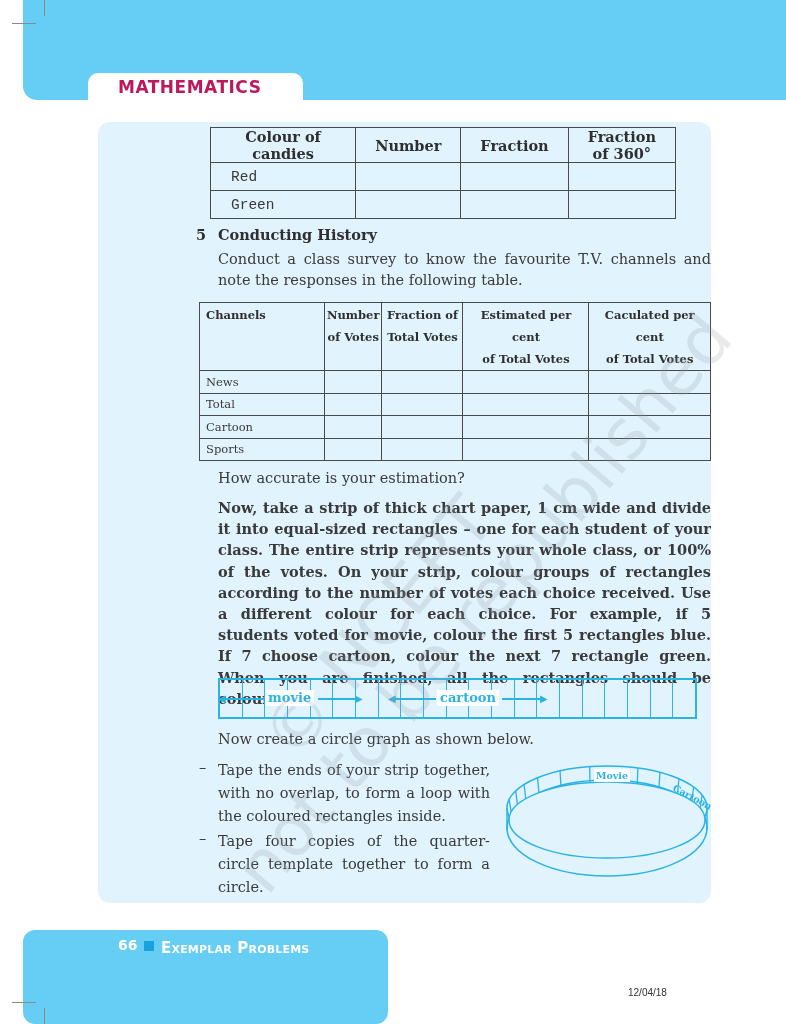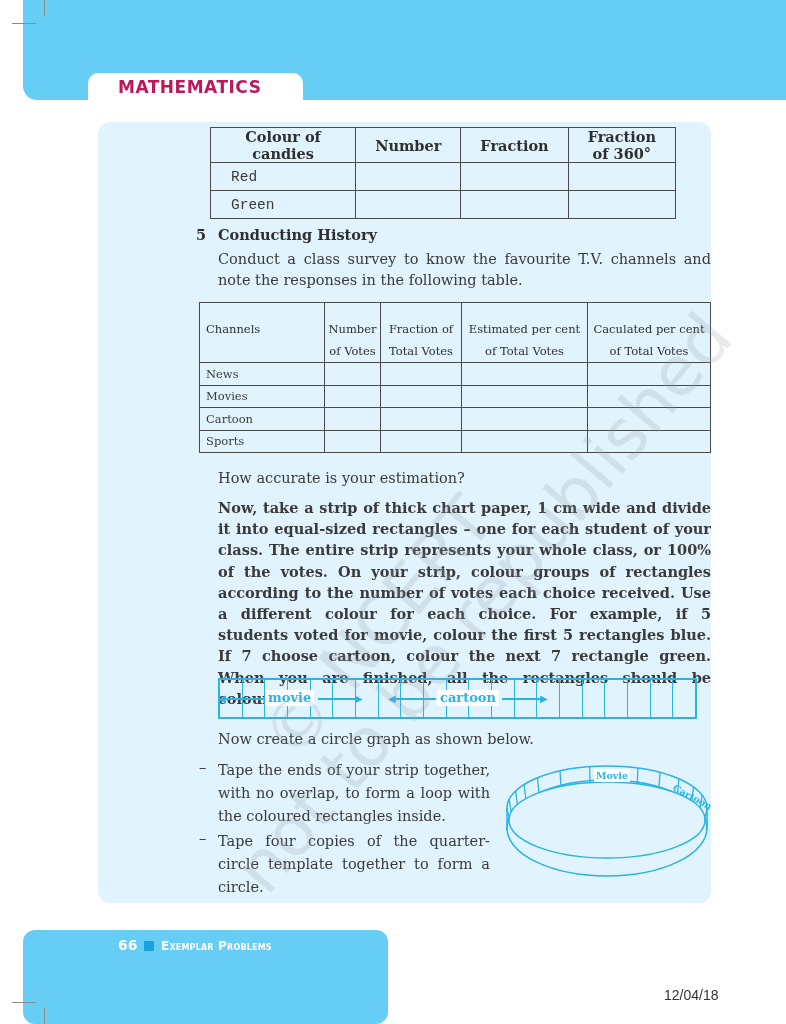--- a/index.html
+++ b/index.html
@@ -40,21 +40,21 @@
   .t1 td.lbl { padding-left: 20px; color: #3a3a3a; font-family: Liberation Mono, monospace; }
 
   .sec-num { position: absolute; left: 196px; top: 226px; font-weight: bold; font-size: 14.5px; color: #2f2f2f; }
   .sec-title { position: absolute; left: 218px; top: 226px; font-weight: bold; font-size: 14.5px; color: #2f2f2f; }
 
   .para { position: absolute; left: 218px; width: 493px; font-size: 14.5px; line-height: 21.2px; color: #3a3a3a; text-align: justify; }
   .p-intro { top: 249px; }
 
   .t2 { left: 199px; top: 302px; width: 512px; font-size: 11.5px; }
   .t2 th, .t2 td { border: 1.3px solid #4a4a4a; }
-  .t2 th { font-weight: normal; color: #2f2f2f; height: 45px; vertical-align: top; padding: 15px 2px 0; text-align: center; line-height: 22px; }
+  .t2 th { font-weight: bold; color: #2f2f2f; height: 45px; vertical-align: top; padding: 1px 2px 0; text-align: center; line-height: 22px; }
   .t2 th.first { text-align: left; padding-left: 6px; }
   .t2 td { height: 22.5px; padding-left: 6px; color: #3a3a3a; margin-top: 43px; }
 
   .p-accuracy { top: 468px; }
   .p-strip { top: 497px; font-weight: bold; }
 
   .strip { position: absolute; left: 218px; top: 678px; width: 479px; height: 41px; border: 2px solid #2ab4e4; display: flex; }
   .strip .cell { flex: 1; border-right: 1.5px solid #2ab4e4; height: 100%; }
   .strip .cell:last-child { border-right: none; }
   .strip-arrow { position: absolute; top: 698px; height: 1.5px; background: #2ab4e4; }
@@ -69,22 +69,22 @@
   .b2 { top: 830px; }
 
   .loop-svg { position: absolute; left: 500px; top: 760px; }
 
   .footer-band {
     position: absolute; left: 23px; top: 930px; width: 365px; height: 94px;
     background: #66cdf4; border-radius: 12px 12px 12px 12px;
   }
   .page-num { position: absolute; left: 118px; top: 937px; font-family: "DejaVu Sans", sans-serif; font-weight: bold; font-size: 14px; color: #ffffff; }
   .page-square { position: absolute; left: 144px; top: 941px; width: 10px; height: 10px; background: #1aa2e0; }
-  .book-title { position: absolute; left: 161px; top: 939px; font-family: "DejaVu Sans", sans-serif; font-weight: bold; font-size: 12px; color: #ffffff; font-variant: small-caps; letter-spacing: 0.2px; }
-  .date { position: absolute; left: 664px; top: 987px; font-family: "Liberation Sans", sans-serif; font-size: 14px; color: #333; }
+  .book-title { position: absolute; left: 161px; top: 939px; font-family: "DejaVu Sans", sans-serif; font-weight: bold; font-size: 15px; color: #ffffff; font-variant: small-caps; letter-spacing: 0.2px; }
+  .date { position: absolute; left: 628px; top: 987px; font-family: "Liberation Sans", sans-serif; font-size: 10px; color: #333; }
 </style>
 </head>
 <body>
 
 <div class="header-band"></div>
 <div class="crop-mark" style="left:44px;top:0;width:1px;height:16px;"></div>
 <div class="crop-mark" style="left:12px;top:23px;width:24px;height:1px;"></div>
 <div class="header-tab"></div>
 <div class="header-title">MATHEMATICS</div>
 
@@ -131,21 +131,21 @@
   </thead>
   <tbody id="survey-body">
       <tr>
         <td>News</td>
         <td></td>
         <td></td>
         <td></td>
         <td></td>
       </tr>
       <tr>
-        <td>Movies</td>
+        <td>Total</td>
         <td></td>
         <td></td>
         <td></td>
         <td></td>
       </tr>
       <tr>
         <td>Cartoon</td>
         <td></td>
         <td></td>
         <td></td>

